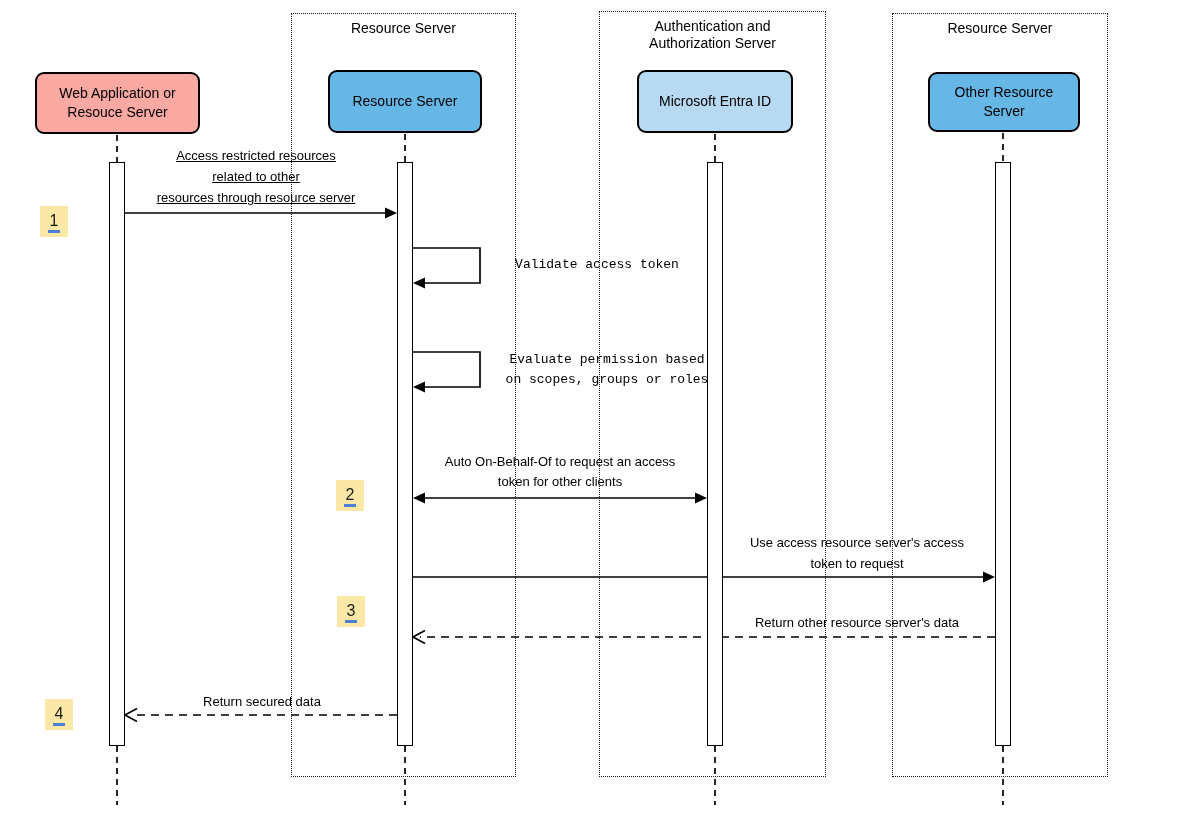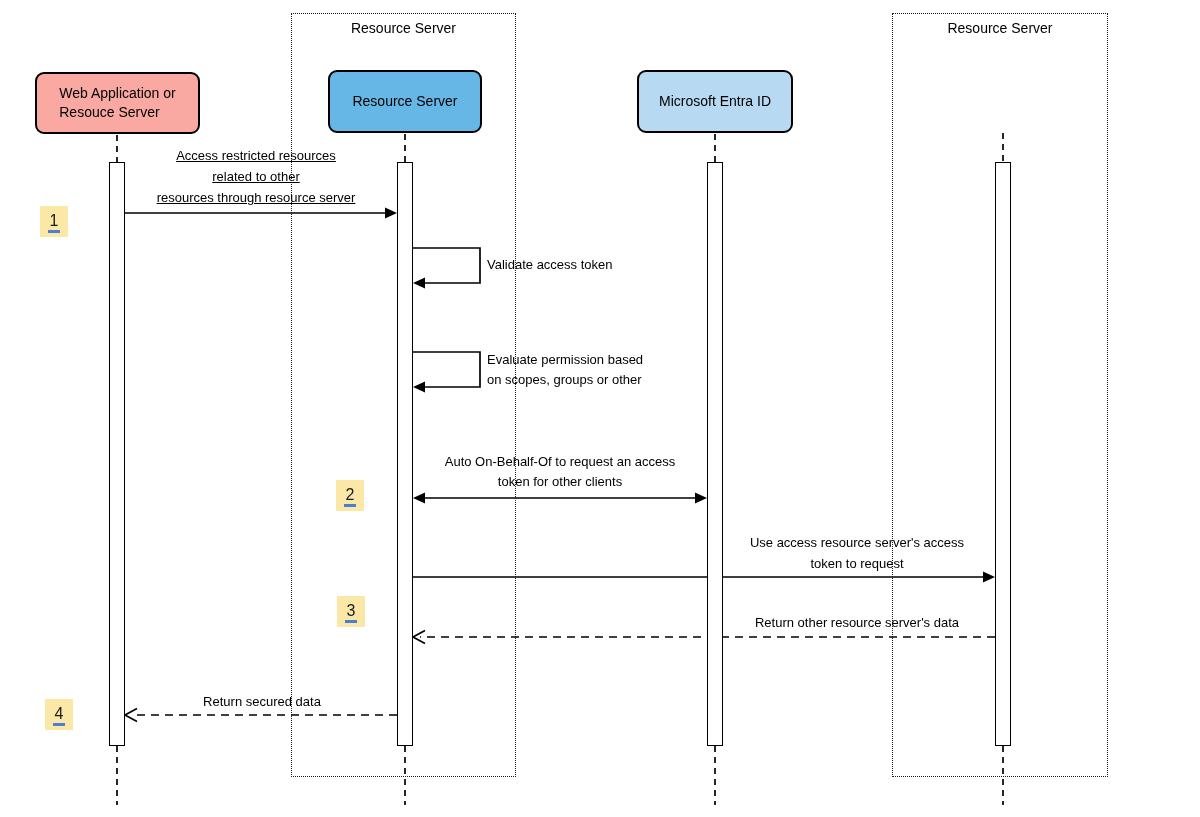--- a/index.html
+++ b/index.html
@@ -30,21 +30,21 @@
     white-space:pre-line;
   }
   
   .actor{
     position:absolute;
     border:2px solid #000;
     border-radius:9px;
     display:flex;
     align-items:center;
     justify-content:center;
-    text-align:left;
+    text-align:center;
     font-size:14px;
     line-height:19px;
     white-space:pre-line;
     z-index:3;
     box-sizing:border-box;
   }
   .actor.pink{background:var(--pink-fill);}
   .actor.blue{background:var(--blue-fill);}
   .actor.lightblue{background:var(--lightblue-fill);}
   
@@ -60,21 +60,21 @@
   svg.overlay{position:absolute;left:0;top:0;z-index:1;}
   
   .msg{
     position:absolute;
     font-size:13px;
     line-height:20px;
     text-align:center;
     white-space:pre-line;
     z-index:4;
   }
-  .msg.left{text-align:left;}
+  .msg.left{text-align:center;font-family:Liberation Mono, monospace;}
   
   .badge{
     position:absolute;
     width:28px;height:31px;
     background:var(--badge-fill);
     display:flex;
     align-items:center;
     justify-content:center;
     z-index:4;
   }
@@ -86,20 +86,24 @@
     padding:0 2px 0 2px;
   }
 </style>
 </head>
 <body>
 
 <div class="stage">
 
   <div class="frame" style="left:291px;top:13px;width:225px;height:764px;">
     <div class="frame-label">Resource Server</div>
+  </div>
+  <div class="frame" style="left:599px;top:11px;width:227px;height:766px;">
+    <div class="frame-label">Authentication and
+Authorization Server</div>
   </div>
   <div class="frame" style="left:892px;top:13px;width:216px;height:764px;">
     <div class="frame-label">Resource Server</div>
   </div>
 
   <svg class="overlay" width="1200" height="817" viewBox="0 0 1200 817">
 
     <g stroke="#000" stroke-width="1.7" fill="none" stroke-dasharray="6 5">
       <path d="M117 135 V162 M117 746 V805"></path>
       <path d="M405 134 V162 M405 746 V805"></path>
@@ -152,27 +156,31 @@
   <div class="actor pink" style="left:35px;top:72px;width:165px;height:62px;">
     <span>Web Application or
 Resouce Server</span>
   </div>
   <div class="actor blue" style="left:328px;top:70px;width:154px;height:63px;">
     <span>Resource Server</span>
   </div>
   <div class="actor lightblue" style="left:637px;top:70px;width:156px;height:63px;">
     <span>Microsoft Entra ID</span>
   </div>
+  <div class="actor blue" style="left:928px;top:72px;width:152px;height:60px;">
+    <span>Other Resource
+Server</span>
+  </div>
 
   <div class="msg" style="left:110px;width:292px;top:145px;line-height:21px;text-decoration:underline;">Access restricted resources
 related to other
 resources through resource server</div>
   <div class="msg left" style="left:487px;top:255px;width:220px;">Validate access token</div>
   <div class="msg left" style="left:487px;top:350px;width:240px;">Evaluate permission based
-on scopes, groups or other</div>
+on scopes, groups or roles</div>
   <div class="msg" style="left:405px;width:310px;top:452px;line-height:20px;">Auto On-Behalf-Of to request an access
 token for other clients</div>
   <div class="msg" style="left:712px;width:290px;top:532px;line-height:21px;">Use access resource server's access
 token to request</div>
   <div class="msg" style="left:117px;width:290px;top:692px;">Return secured data</div>
   <div class="msg" style="left:712px;width:290px;top:613px;">Return other resource server's data</div>
 
   <div class="badge" style="left:40px;top:206px;">
     <span class="badge-num">1</span>
   </div>

